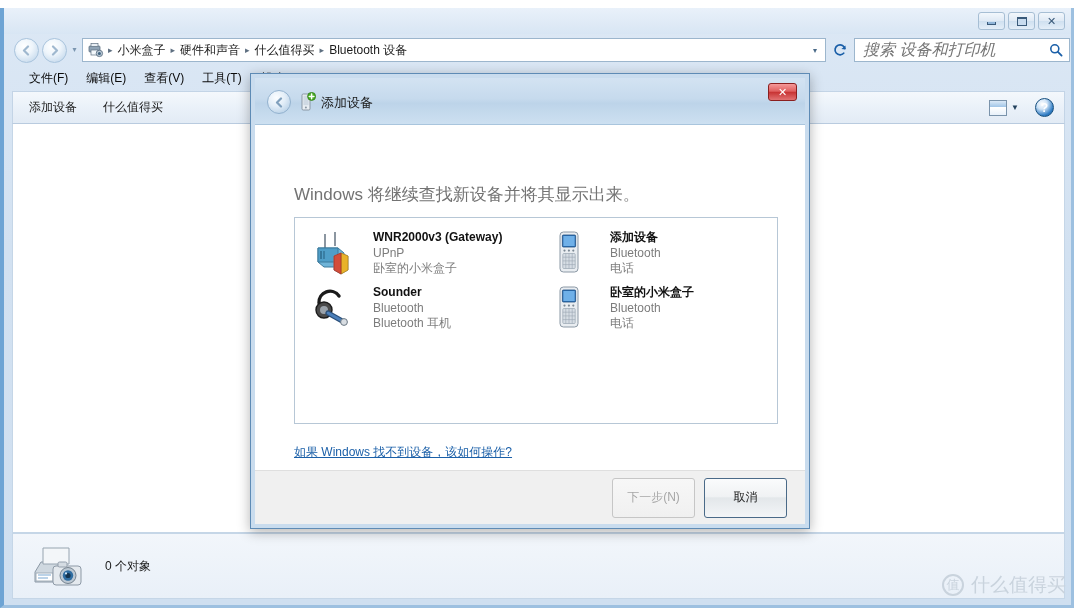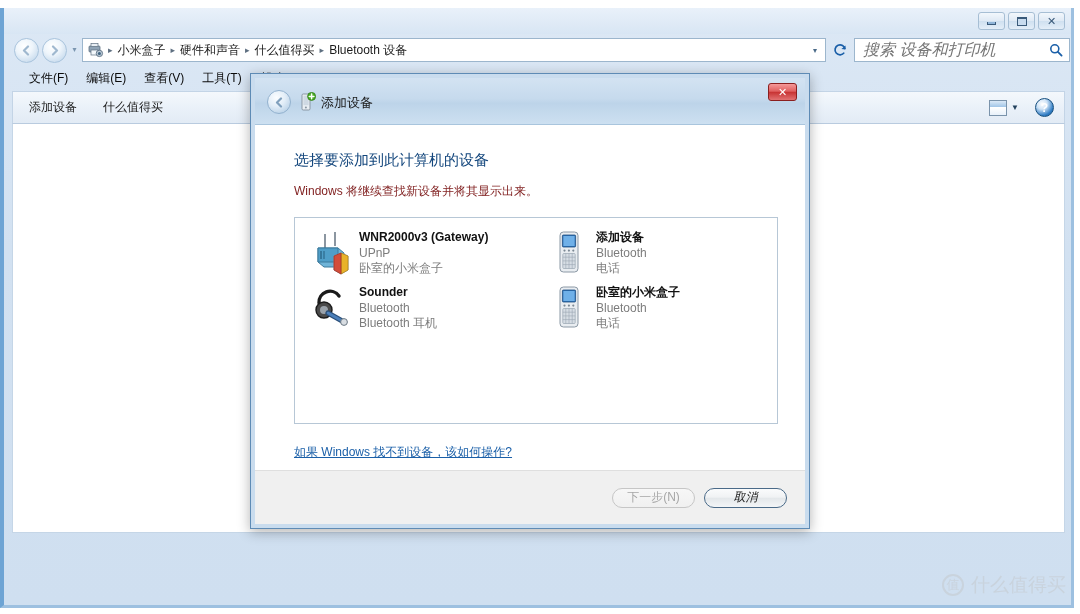--- a/index.html
+++ b/index.html
@@ -210,65 +210,64 @@
   #dlg-body {
     position: absolute; left: 0; top: 47px; right: 0; bottom: 54px;
     background: #ffffff;
   }
   #dlg-heading {
     position: absolute; left: 39px; top: 26px;
     font-size: 15px; color: #14477d;
   }
   #dlg-sub {
     position: absolute; left: 39px; top: 58px;
-    font-size: 12px; color: #7f1d1d;
+    font-size: 17px; color: #737373;
   }
   #device-list {
     position: absolute; left: 39px; top: 92px; width: 484px; height: 207px;
     background: #ffffff; border: 1px solid #b7c7d6;
     display: grid; grid-template-columns: 1fr 1fr;
     grid-template-rows: 55px 55px 1fr;
     padding: 6px 0 0 8px;
   }
   .device {
     display: flex; align-items: flex-start;
     padding: 4px 6px 0 8px;
   }
   .device-icon { width: 42px; height: 48px; flex: none; position: relative; }
-  .device-text { margin-left: 6px; margin-top: 2px; line-height: 15.5px; }
+  .device-text { margin-left: 20px; margin-top: 2px; line-height: 15.5px; }
   .device-name { font-size: 12px; font-weight: bold; color: #111111; }
   .device-line2 { font-size: 12px; color: #7c7c7c; }
   .device-line3 { font-size: 12px; color: #7c7c7c; }
   #dlg-link {
     position: absolute; left: 39px; top: 319px;
     font-size: 12px; color: #1a5fa8; text-decoration: underline;
   }
   #dlg-footer {
     position: absolute; left: 0; right: 0; bottom: 0; height: 54px;
     background: #f0f0f0;
     border-top: 1px solid #dfdfdf;
     display: flex; align-items: center; justify-content: flex-end;
     padding-right: 18px; gap: 9px;
   }
   .dlg-btn {
-    min-width: 83px; height: 20px;
+    min-width: 83px; height: 40px;
     font-size: 12px;
     border: 1px solid #8c9ba8;
-    border-radius: 11px;
+    border-radius: 3px;
     background: linear-gradient(to bottom, #fafbfc 0%, #f0f2f4 46%, #e3e7ea 50%, #f3f5f7 100%);
     display: flex; align-items: center; justify-content: center;
     color: #1a1a1a;
   }
   .dlg-btn.disabled {
     color: #a6a6a6; border-color: #c6c6c6;
     background: linear-gradient(to bottom, #f7f7f7 0%, #f0f0f0 100%);
   }
   .dlg-btn.default {
     border: 1px solid #4a6a88;
-    font-style: italic;
   }
 
   
   #watermark {
     position: absolute; right: 14px; bottom: 16px;
     display: flex; align-items: center; gap: 7px;
     color: #c9d3dd; font-size: 19px; pointer-events: none;
   }
   #wm-badge {
     width: 22px; height: 22px; border-radius: 50%;
@@ -365,20 +364,40 @@
       <span class="tb-item">什么值得买</span>
       <span id="tb-right">
         <span id="tb-view-icon"></span>
         <span id="tb-view-arrow">▼</span>
         <span id="tb-help-icon">?</span>
       </span>
     </div>
 
     <div id="content-area"></div>
 
+    <div id="statusbar">
+      <span id="status-icon">
+        <svg width="62" height="52" viewBox="0 0 62 52">
+
+          <path d="M14 22 L38 22 L42 32 L42 42 L8 42 L8 32 Z" fill="#cfd8e0" stroke="#8b98a5" stroke-width="1"></path>
+          <path d="M16 8 L42 8 L42 24 L16 24 Z" fill="#f3f6f9" stroke="#97a4b0" stroke-width="1"></path>
+          <path d="M9 33 L26 33 L26 41 L9 41 Z" fill="#ffffff" stroke="#9aa7b3" stroke-width="0.9"></path>
+          <path d="M11 35 L24 35" stroke="#9fc0de" stroke-width="1.4"></path>
+          <path d="M11 38 L21 38" stroke="#9fc0de" stroke-width="1.4"></path>
+
+          <rect x="26" y="26" width="28" height="19" rx="3" fill="#e4e9ee" stroke="#8d99a6" stroke-width="1"></rect>
+          <rect x="31" y="22" width="9" height="5" rx="1.5" fill="#d5dce3" stroke="#8d99a6" stroke-width="0.9"></rect>
+          <circle cx="41" cy="35.5" r="8" fill="#bcc8d3" stroke="#76838f" stroke-width="1"></circle>
+          <circle cx="41" cy="35.5" r="5.2" fill="#2f6da1"></circle>
+          <circle cx="41" cy="35.5" r="2.6" fill="#14344f"></circle>
+          <circle cx="39" cy="33.4" r="1.1" fill="#cfe6f7"></circle>
+        </svg>
+      </span>
+      <span id="status-text">0 个对象</span>
+    </div>
 
   </div>
 
   <div id="dialog">
     <div id="dlg-frame">
 
       <div id="dlg-titlebar">
         <div id="dlg-back">
           <svg width="11" height="11" viewBox="0 0 11 11">
             <path d="M7 1.5 L3 5.5 L7 9.5" fill="none" stroke="#80a0bd" stroke-width="2.2" stroke-linecap="round" stroke-linejoin="round"></path>
@@ -393,21 +412,20 @@
             <path d="M12.6 2.1 V6.7 M10.3 4.4 H14.9" stroke="#ffffff" stroke-width="1.5" stroke-linecap="round"></path>
           </svg>
         </span>
         <span id="dlg-title">添加设备</span>
         <div id="dlg-close">
           <span>✕</span>
         </div>
       </div>
 
       <div id="dlg-body">
-        <div id="dlg-heading">选择要添加到此计算机的设备</div>
         <div id="dlg-sub">Windows 将继续查找新设备并将其显示出来。</div>
 
         <div id="device-list">
 
           <div class="device">
             <span class="device-icon">
               <svg width="42" height="48" viewBox="0 0 42 48">
                 <path d="M14 6 V20" stroke="#6f7c89" stroke-width="1.6"></path>
                 <path d="M24 4 V18" stroke="#6f7c89" stroke-width="1.6"></path>
                 <path d="M7 20 L27 20 L33 25 L33 39 L13 39 L7 34 Z" fill="#6fb4d8" stroke="#3d7a9c" stroke-width="1"></path>

